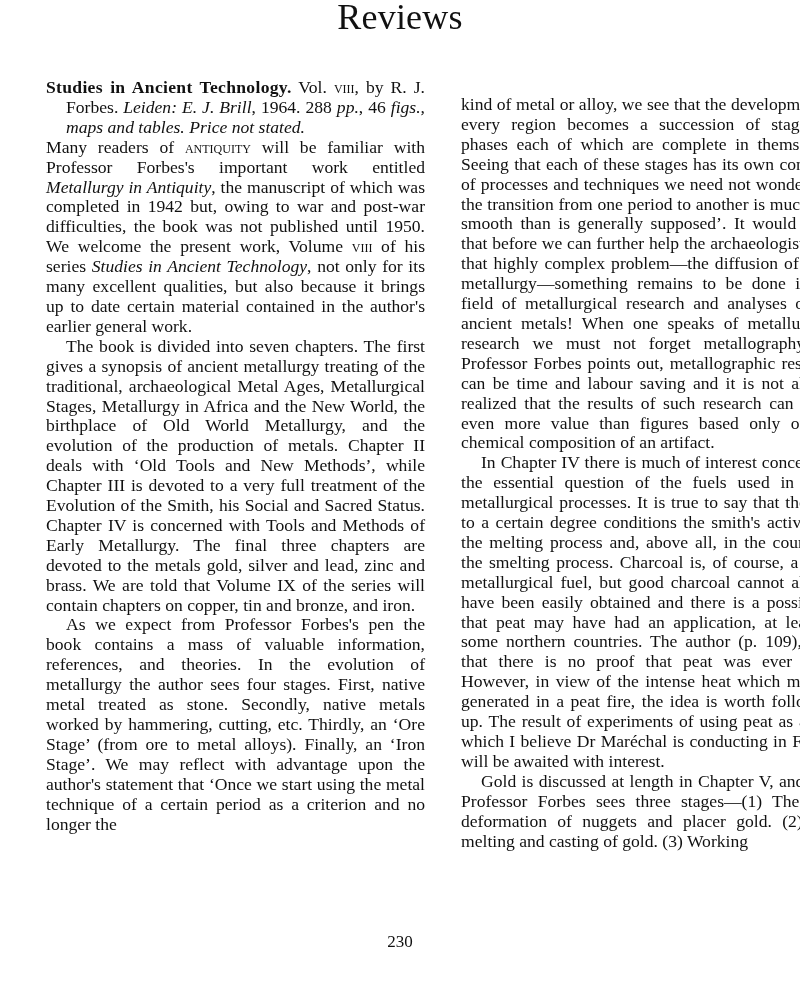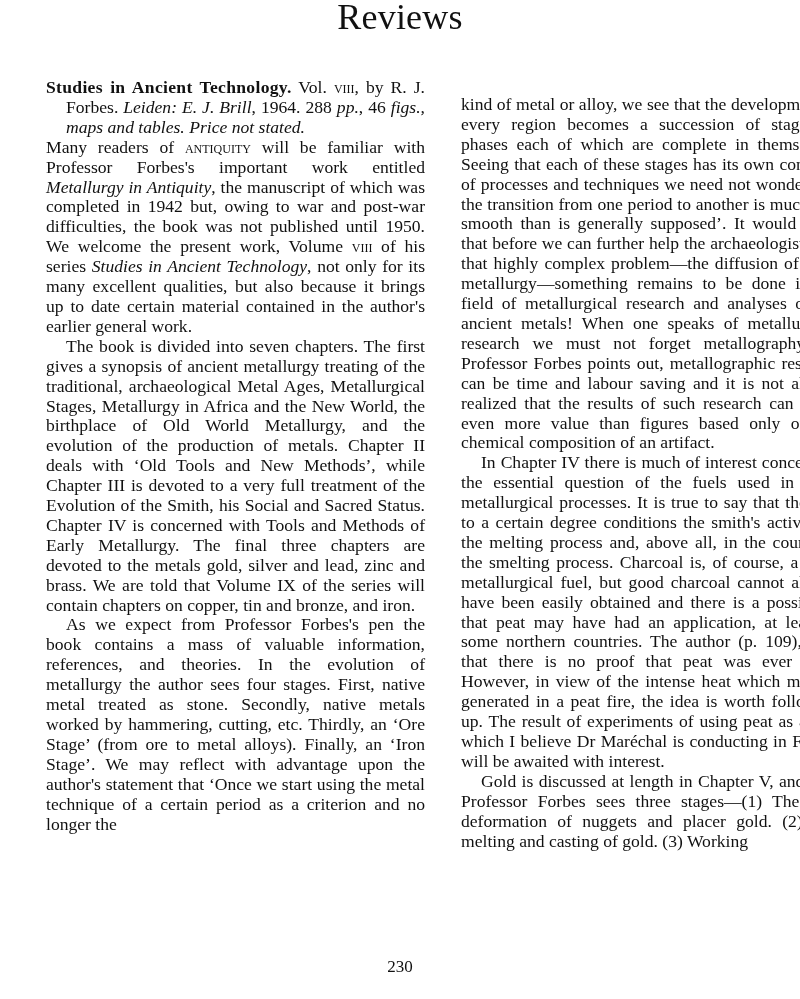--- a/index.html
+++ b/index.html
@@ -10,21 +10,21 @@
   .col { position: absolute; top: 78px; width: 379px; font-size: 17.6px; line-height: 19.9px;
          text-align: justify; margin-left: 44px; }
   .col.left { left: 2px; }
   .col.right { left: 417px; top: 95px; }
   .col p { margin: 0; }
   .col p.indent { text-indent: 20px; }
   .heading { padding-left: 20px; text-indent: -20px; }
   .heading b { font-weight: bold; letter-spacing: 0.3px; }
   .sc { font-variant: small-caps; text-transform: lowercase; }
   .pagenum { position: absolute; top: 932px; left: 0; width: 800px; text-align: center;
-             font-size: 17px; margin-top: 25px; }
+             font-size: 17px; }
 </style>
 </head>
 <body>
 
 <h1 class="title">Reviews</h1>
 
 <div class="col left">
   <p class="heading"><b>Studies in Ancient Technology.</b><span> Vol. </span><span class="sc">viii</span><span>, by R. J. Forbes. </span><i>Leiden: E. J. Brill</i><span>, 1964. 288 </span><i>pp.</i><span>, 46 </span><i>figs., maps and tables. Price not stated.</i></p>
   <p><span>Many readers of </span><span class="sc">Antiquity</span><span> will be familiar with Professor Forbes's important work entitled </span><i>Metallurgy in Antiquity</i><span>, the manuscript of which was completed in 1942 but, owing to war and post-war difficulties, the book was not published until 1950. We welcome the present work, Volume </span><span class="sc">viii</span><span> of his series </span><i>Studies in Ancient Technology</i><span>, not only for its many excellent qualities, but also because it brings up to date certain material contained in the author's earlier general work.</span></p>
   <p class="indent">The book is divided into seven chapters. The first gives a synopsis of ancient metallurgy treating of the traditional, archaeological Metal Ages, Metallurgical Stages, Metallurgy in Africa and the New World, the birthplace of Old World Metallurgy, and the evolution of the production of metals. Chapter II deals with ‘Old Tools and New Methods’, while Chapter III is devoted to a very full treatment of the Evolution of the Smith, his Social and Sacred Status. Chapter IV is concerned with Tools and Methods of Early Metallurgy. The final three chapters are devoted to the metals gold, silver and lead, zinc and brass. We are told that Volume IX of the series will contain chapters on copper, tin and bronze, and iron.</p>

